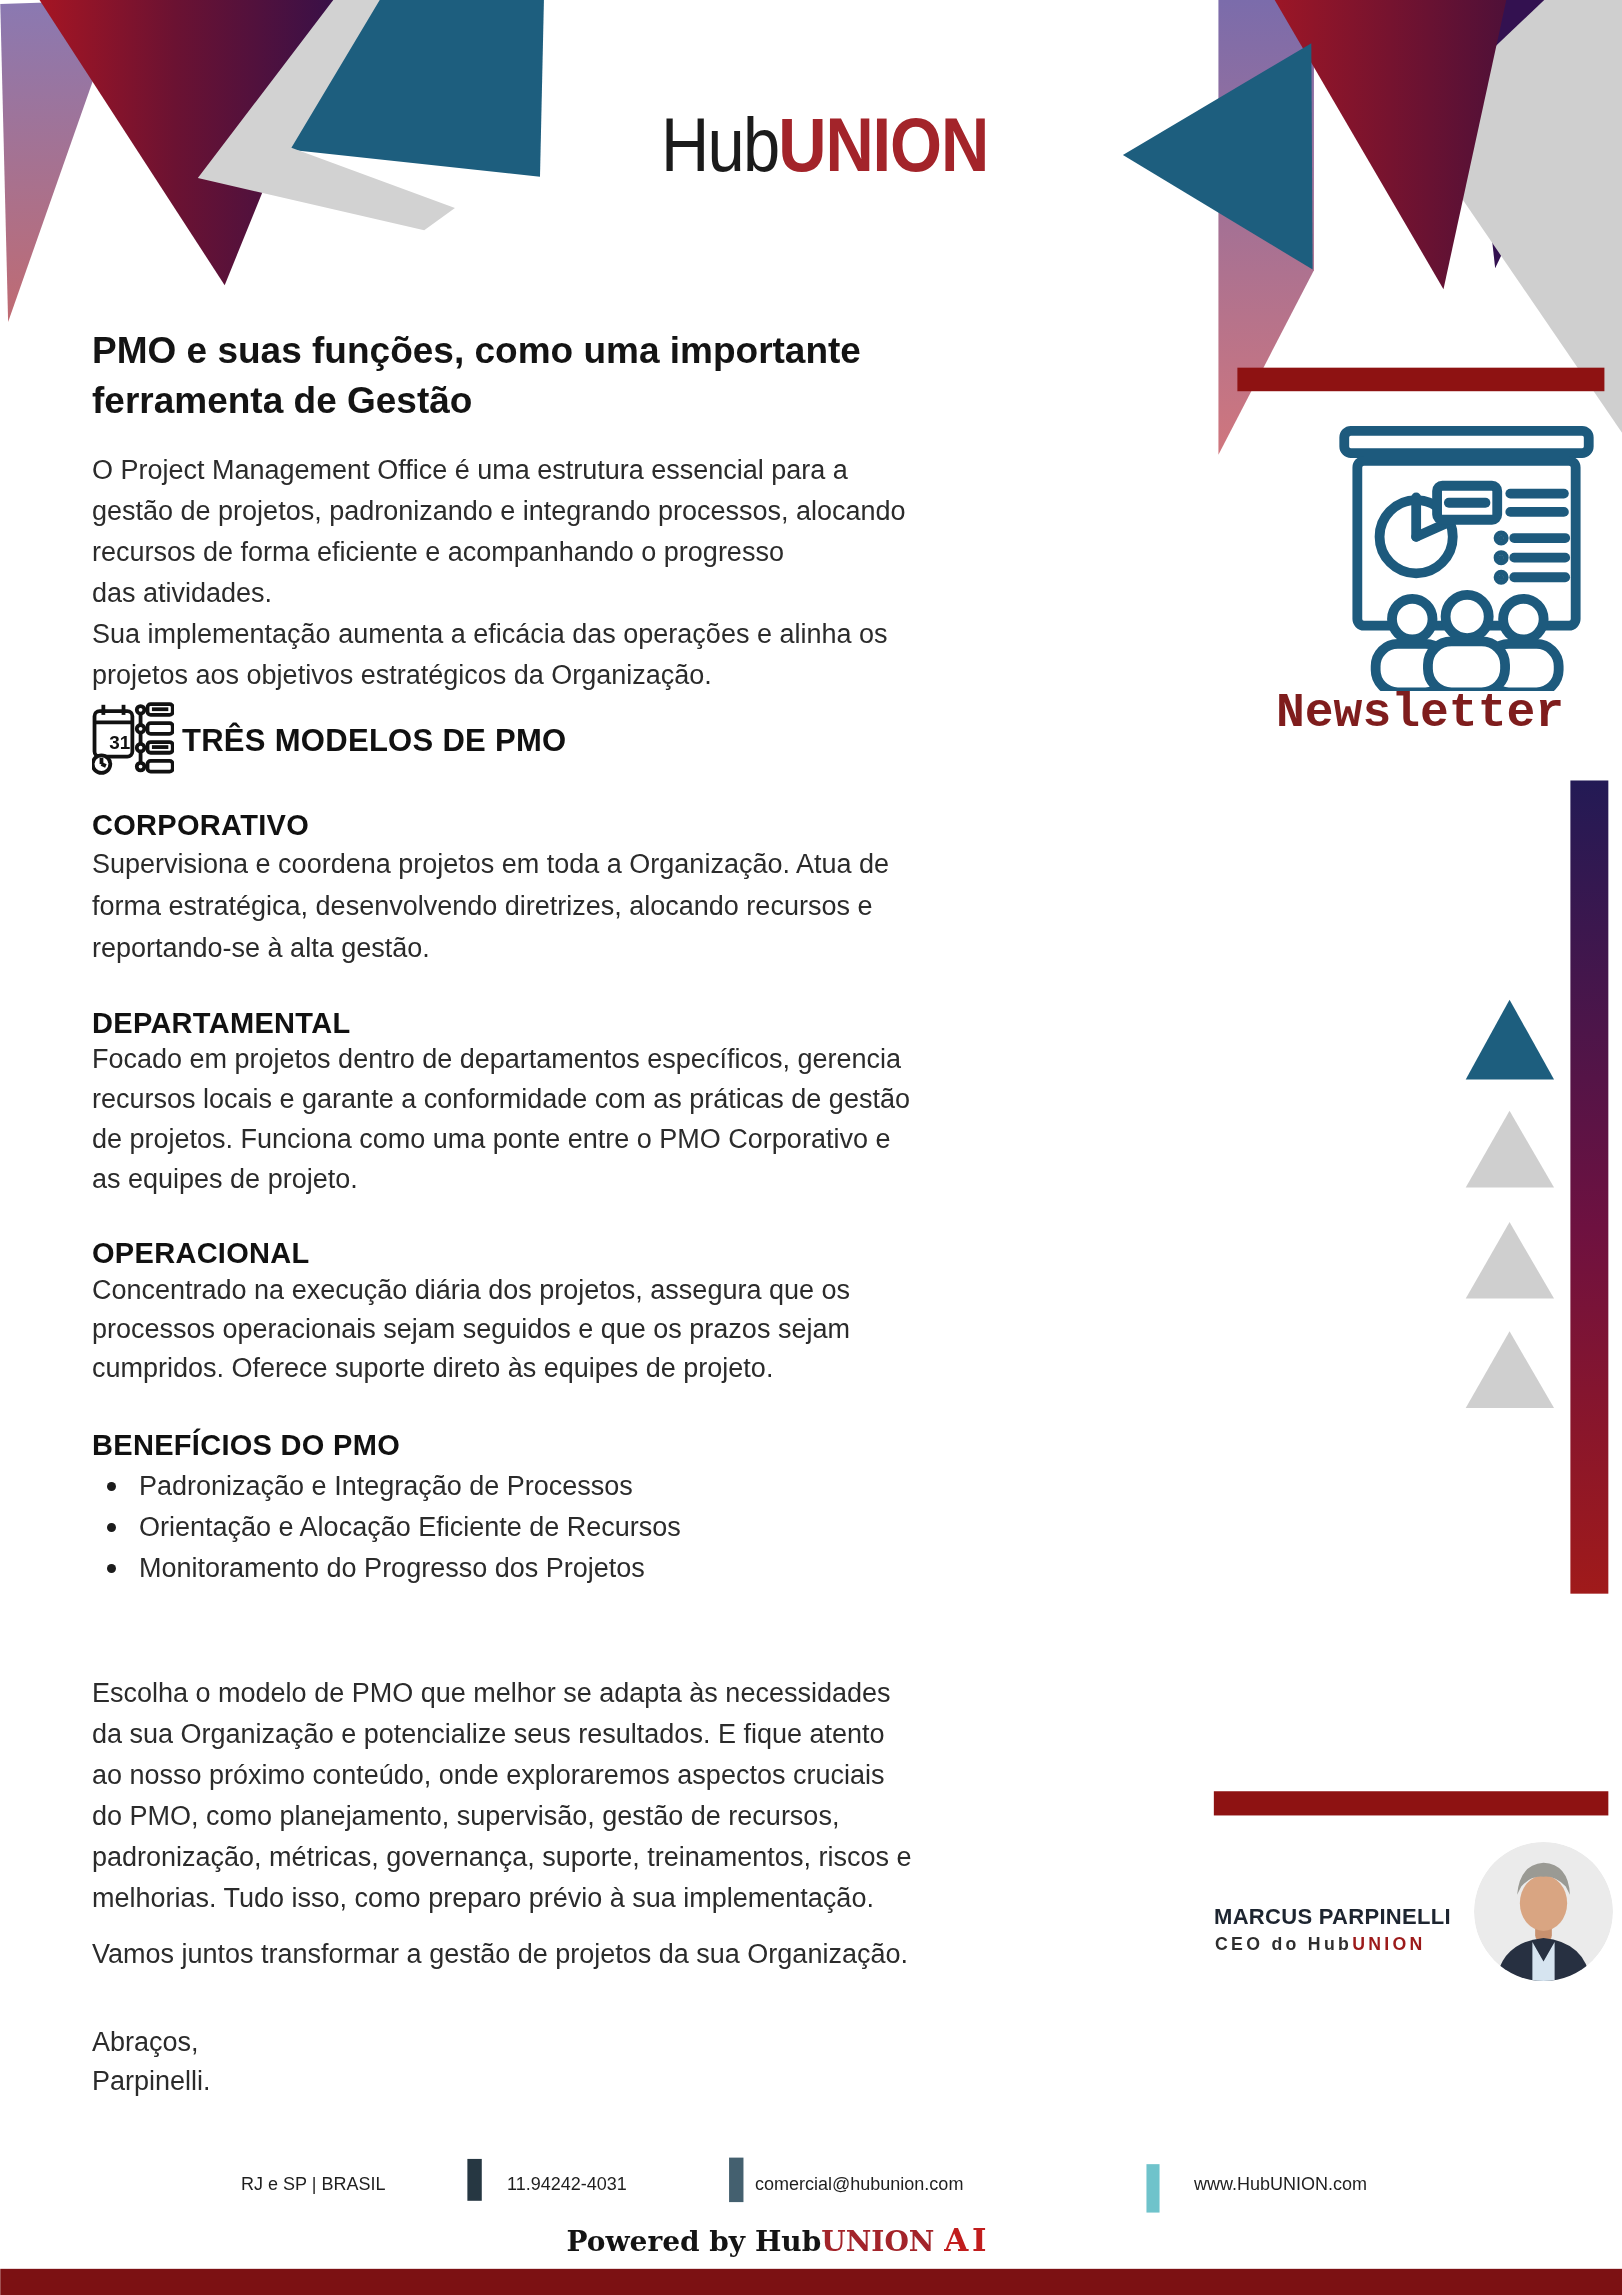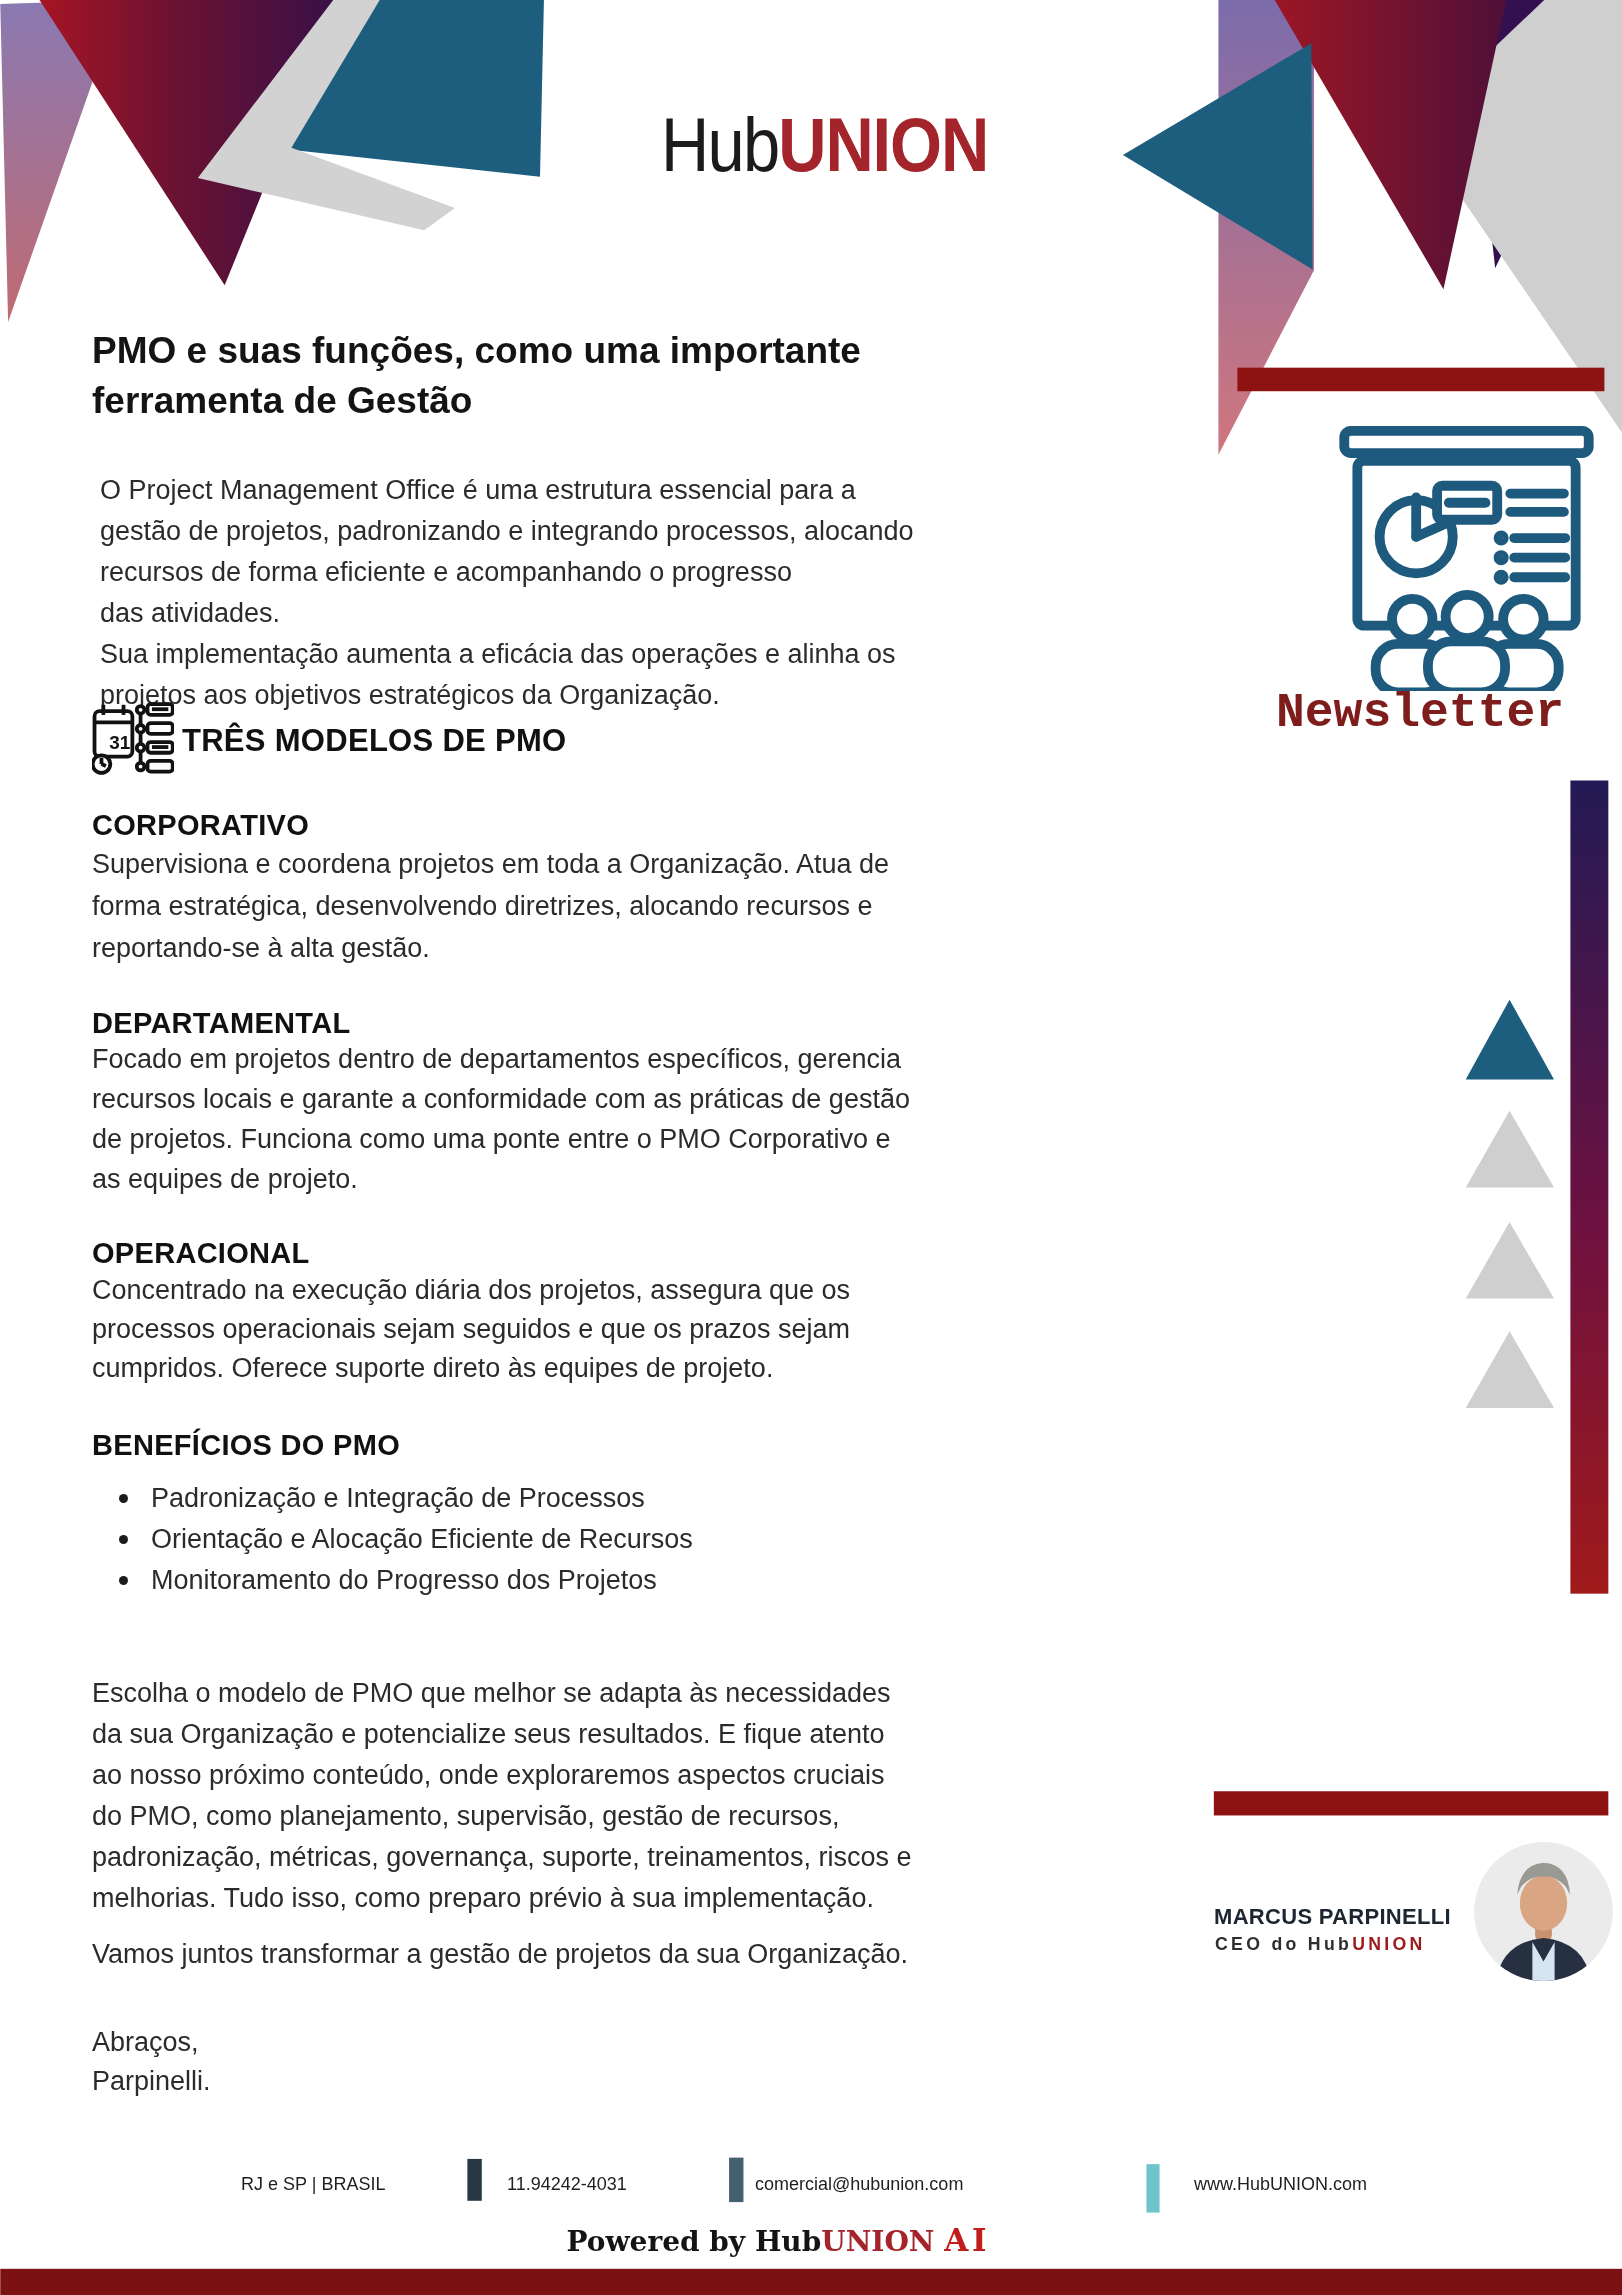--- a/index.html
+++ b/index.html
@@ -9,29 +9,29 @@
   .abs{position:absolute;z-index:2;}
   .prewrap{white-space:pre-line;}
   
   #logo{left:576px;top:98px;width:497px;height:92px;display:flex;align-items:center;justify-content:center;
         font-size:76px;transform:scaleX(.88);transform-origin:center;}
   #logo .hub{color:#1b1b1b;font-weight:400;letter-spacing:-2px;}
   #logo .union{color:#a3242a;font-weight:700;letter-spacing:-1.3px;}
   
   .title{left:92px;top:326px;width:1112px;font-size:37px;line-height:50px;font-weight:800;color:#141414;}
   .body-text{font-size:27px;line-height:41px;font-weight:400;color:#2b2b2b;}
-  #intro{left:100px;top:450px;width:1126px;margin-top:20px;}
+  #intro{left:92px;top:450px;width:1126px;}
   #models-row{left:92px;top:701px;width:916px;display:flex;align-items:center;}
   #models-heading{font-size:31px;font-weight:700;color:#111;margin-left:7.9px;letter-spacing:0.3px;}
   .sec-h{left:92px;width:916px;font-size:29px;line-height:31px;font-weight:700;color:#111;letter-spacing:0.3px;}
   #sec-h-0{top:810px;} #sec-b-0{left:92px;top:843px;width:1126px;line-height:42px;}
   #sec-h-1{top:1008px;} #sec-b-1{left:92px;top:1039px;width:1126px;line-height:40px;}
   #sec-h-2{top:1238px;} #sec-b-2{left:92px;top:1271px;width:1126px;line-height:39px;}
   #benefits-h{top:1430px;}
-  #benefits-list{left:98px;top:1466px;width:1112px;list-style:none;margin:12px;padding:0;}
+  #benefits-list{left:98px;top:1466px;width:1112px;list-style:none;margin:0;padding:0;}
   #benefits-list li{position:relative;padding-left:41px;font-size:27px;line-height:41px;color:#2b2b2b;}
   #benefits-list li:before{content:"";position:absolute;left:9.2px;top:15.7px;width:9.2px;height:9.2px;border-radius:50%;background:#1c1c1c;}
   #closing{left:92px;top:1673px;width:1152px;}
   #cta{left:92px;top:1934px;width:1152px;}
   #signoff{left:92px;top:2023px;width:523px;line-height:39px;}
   
   #newsletter-label{left:1276px;top:686px;width:327px;text-align:left;
       font-family:Liberation Mono, monospace;font-weight:700;font-size:48px;color:#7f1d1d;}
   #presentation-icon{left:1339px;top:423px;}
   #agenda-icon{flex:0 0 auto;}

